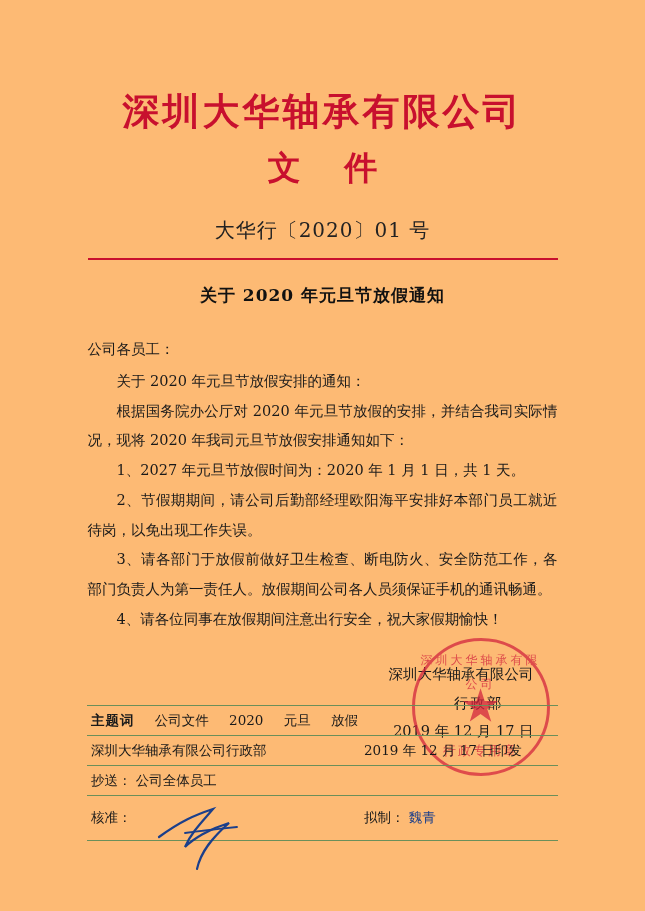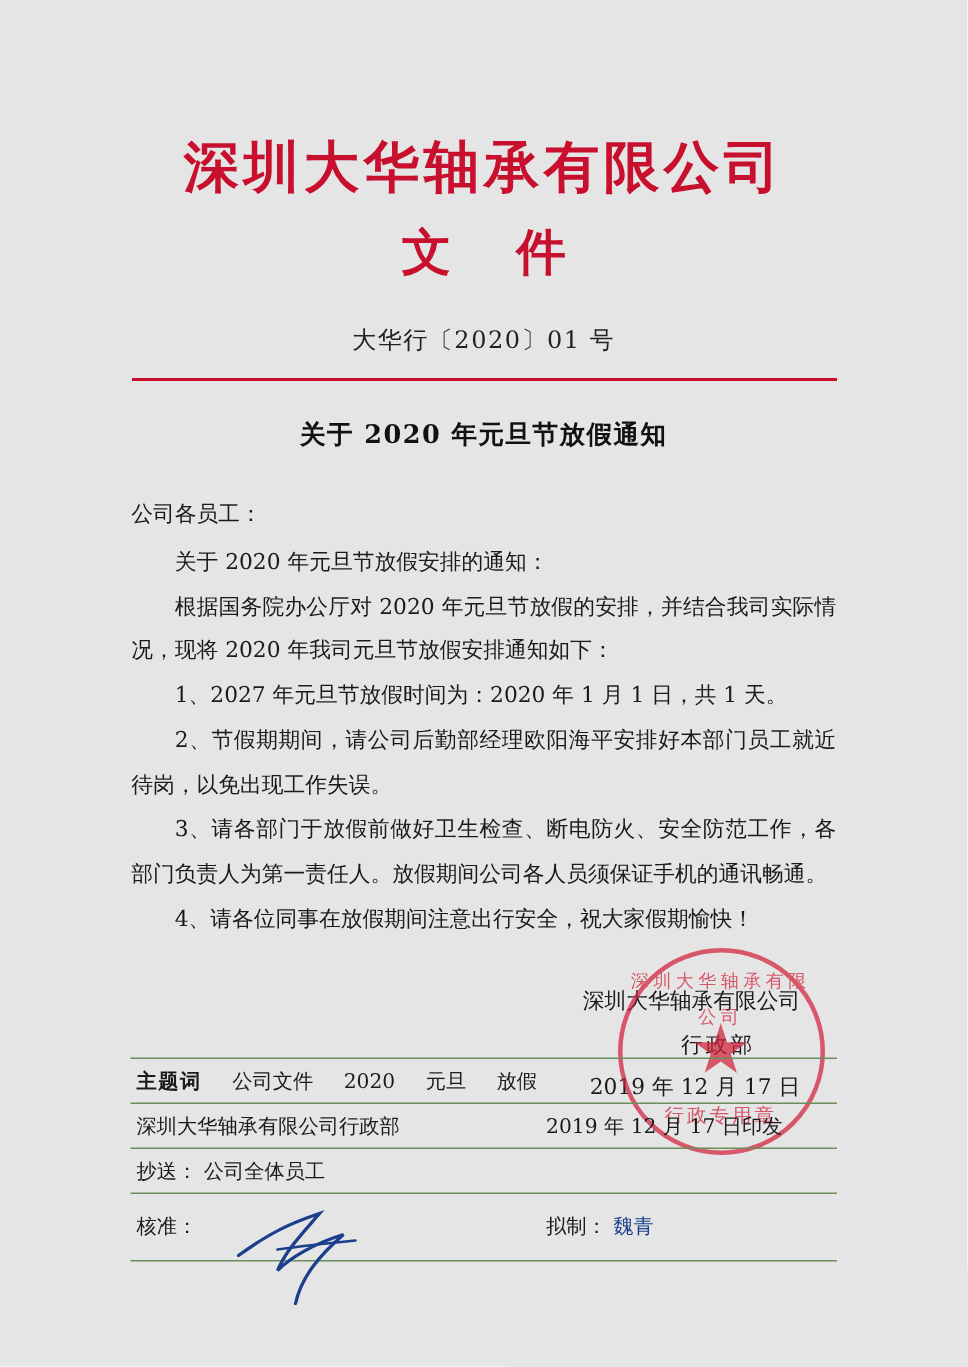--- a/index.html
+++ b/index.html
@@ -11,21 +11,21 @@
     width: 645px;
     height: 911px;
     overflow: hidden;
     font-family: "DejaVu Sans", "Liberation Sans", sans-serif;
     color: #1a1a1a;
     position: relative;
   }
   .page {
     position: absolute;
     inset: 0;
-    background: #e5e5e5;
+    background: #fdba74;
   }
   
   .doc-header {
     text-align: center;
     padding-top: 88px;
   }
   .company-title {
     color: #c8102e;
     font-family: "DejaVu Serif", "Liberation Serif", serif;
     font-weight: bold;
@@ -39,21 +39,21 @@
     font-family: "DejaVu Serif", "Liberation Serif", serif;
     font-weight: bold;
     font-size: 33px;
     letter-spacing: 16px;
     margin: 12px 0 0 0;
     padding-left: 16px;
   }
   .doc-number {
     margin: 26px 0 0 0;
     font-family: "DejaVu Serif", "Liberation Serif", serif;
-    font-size: 16px;
+    font-size: 20px;
     color: #222;
     letter-spacing: 1px;
   }
   .red-rule {
     width: 470px;
     height: 2px;
     background: #c8102e;
     margin: 14px auto 0 auto;
   }
   

